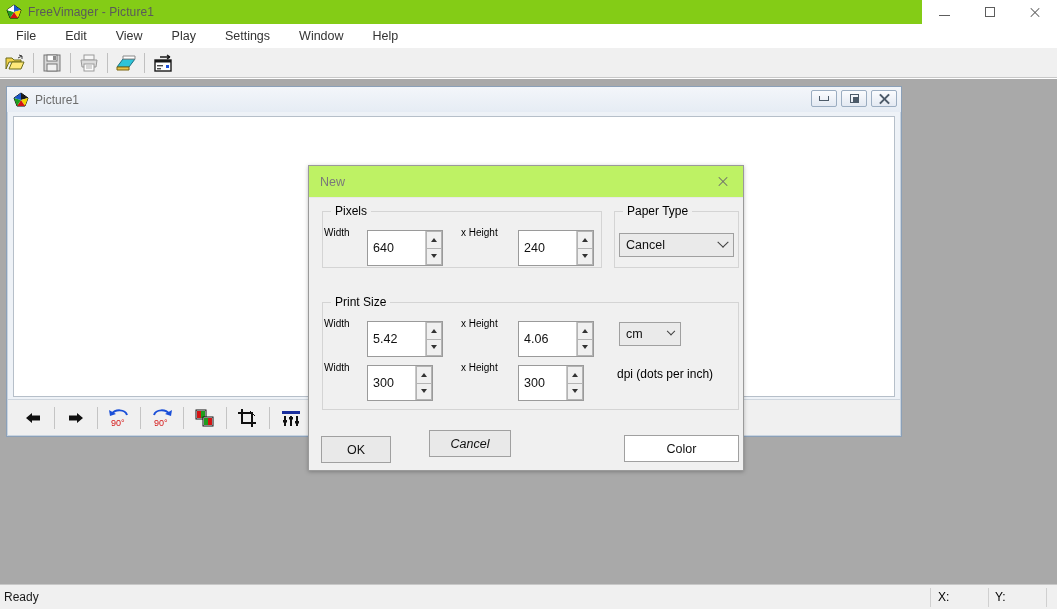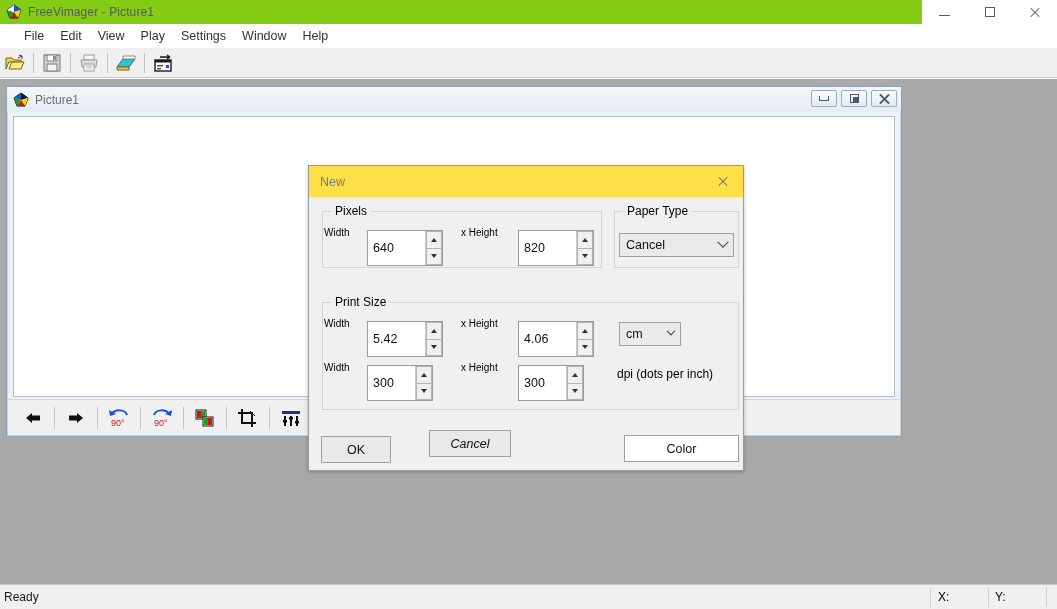--- a/index.html
+++ b/index.html
@@ -43,21 +43,21 @@
   .close-glyph { position: relative; width: 11px; height: 11px; }
   .close-glyph:before, .close-glyph:after {
     content:""; position:absolute; left:0; top:5px; width:12px; height:1px; background:#5d5d5d;
   }
   .close-glyph:before { transform: rotate(45deg); }
   .close-glyph:after { transform: rotate(-45deg); }
 
   
   .menubar {
     position: absolute; left: 0; top: 24px; width: 1057px; height: 24px;
-    background: #ffffff; display: flex; align-items: center; padding-left: 16px;
+    background: #ffffff; display: flex; align-items: center; padding-left: 8px; gap: 13px;
   }
   .menu-item {
     padding: 3px 8px; font-size: 12.5px; color: #333; cursor: default;
   }
 
   
   .toolbar-top {
     position: absolute; left: 0; top: 48px; width: 1057px; height: 30px;
     background: #f0f0f0;
     border-bottom: 1px solid #c8c8c8;
@@ -160,21 +160,21 @@
   .status-div { position: absolute; width: 1px; height: 19px; background: #d0d0d0; top: 3px; }
 
   
   .dialog {
     position: absolute; left: 308px; top: 86px; width: 436px; height: 306px;
     background: #f0f0f0;
     border: 1px solid #9a9a9a;
     box-shadow: 0 1px 4px rgba(0,0,0,.25);
   }
   .dlg-title {
-    height: 32px; background: #fde047; border-bottom: 1px solid #e8e8e8;
+    height: 32px; background: #bef264; border-bottom: 1px solid #e8e8e8;
     display: flex; align-items: center; position: relative;
   }
   .dlg-title-text { padding-left: 11px; font-size: 12.5px; color: #7a7a7a; }
   .dlg-close {
     position: absolute; right: 4px; top: 3px; width: 34px; height: 25px;
     display: flex; align-items: center; justify-content: center;
   }
   .dlg-close-glyph { position: relative; width: 11px; height: 11px; }
   .dlg-close-glyph:before, .dlg-close-glyph:after {
     content:""; position:absolute; left:0; top:5px; width:12px; height:1px; background:#6b6b6b;
@@ -448,21 +448,21 @@
           <div>
               <i class="tri-up"></i>
             </div>
           <div>
               <i class="tri-dn"></i>
             </div>
         </span>
       </div>
       <span class="fld-label" style="left:152px; top:61px;">x Height</span>
       <div class="spin" style="left:209px; top:64px; width:76px;">
-        <span class="val">820</span>
+        <span class="val">240</span>
         <span class="btns">
           <div>
               <i class="tri-up"></i>
             </div>
           <div>
               <i class="tri-dn"></i>
             </div>
         </span>
       </div>
 

